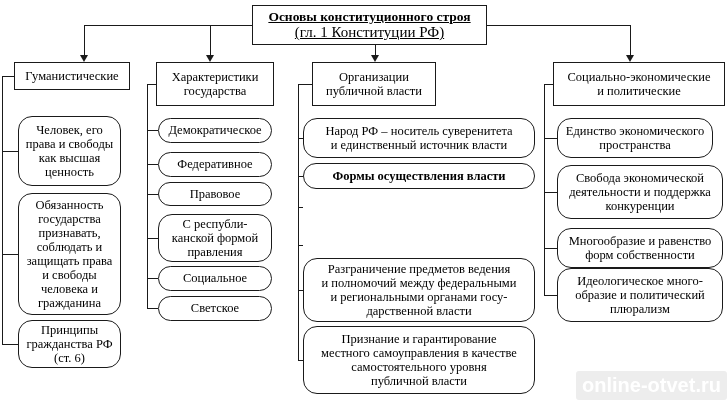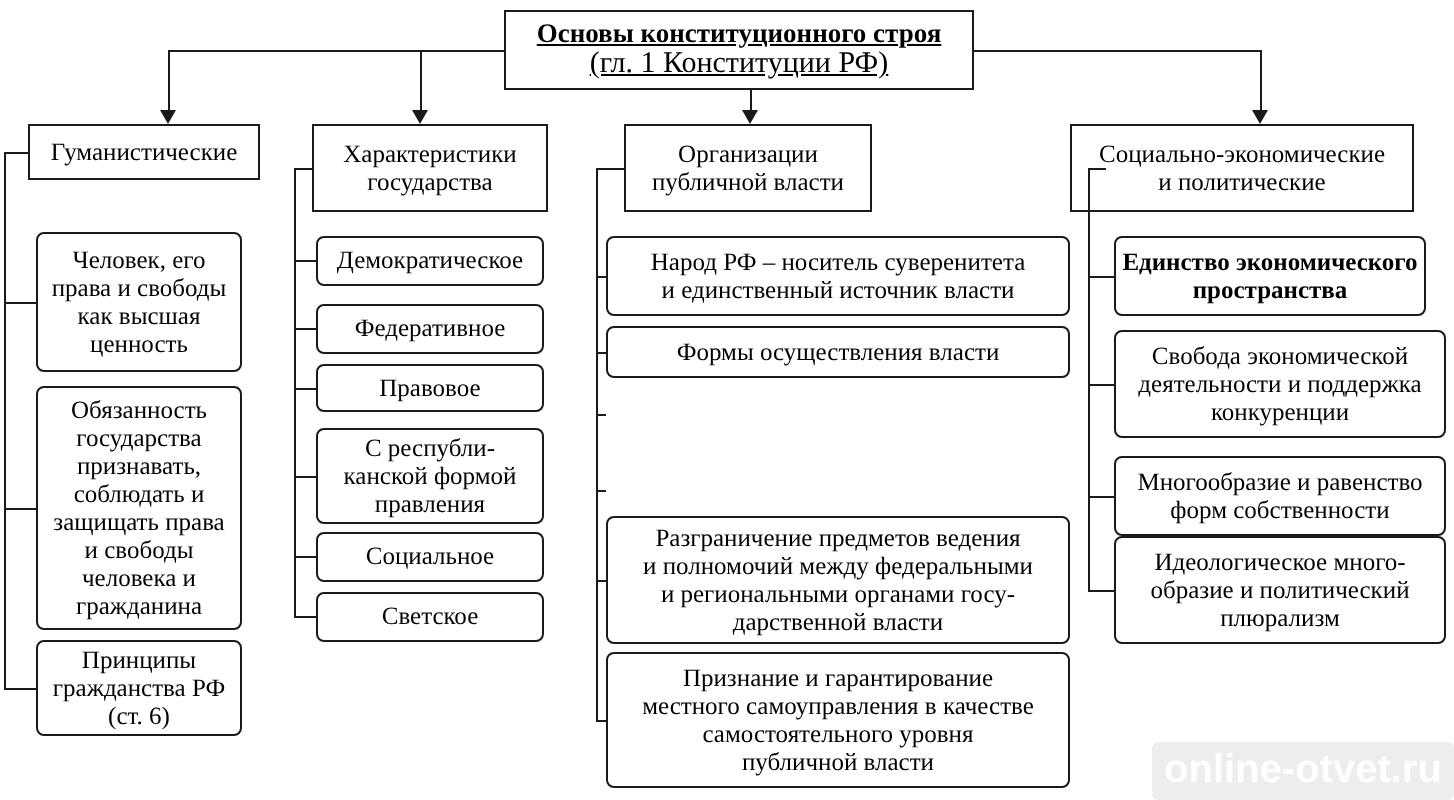--- a/index.html
+++ b/index.html
@@ -19,21 +19,21 @@
     box-sizing:border-box;
     border:1px solid #1a1a1a;
     background:#fff;
     display:flex;
     align-items:center;
     justify-content:center;
     text-align:center;
     white-space:pre-line;
     padding:1px 2px;
   }
-  .rnd{border-radius:4px;}
+  .rnd{border-radius:14px;}
   .root{flex-direction:column;text-decoration:underline;}
   .root .t1{font-weight:bold;font-size:13.5px;}
   .root .t2{font-size:15px;}
   .ln{position:absolute;background:#1a1a1a;}
   .ar{
     position:absolute;width:0;height:0;
     border-left:4px solid transparent;
     border-right:4px solid transparent;
     border-top:7px solid #1a1a1a;
   }
@@ -65,21 +65,21 @@
   <div class="ar" style="left:80px;top:55px;"></div>
   <div class="ar" style="left:206px;top:55px;"></div>
   <div class="ar" style="left:371px;top:55px;"></div>
   <div class="ar" style="left:626px;top:55px;"></div>
 
   <div class="box" style="left:14px;top:62px;width:116px;height:28px;">Гуманистические</div>
   <div class="box" style="left:156px;top:62px;width:118px;height:44px;">Характеристики
 государства</div>
   <div class="box" style="left:312px;top:62px;width:124px;height:44px;">Организации
 публичной власти</div>
-  <div class="box" style="left:535px;top:62px;width:172px;height:44px;">Социально-экономические
+  <div class="box" style="left:553px;top:62px;width:172px;height:44px;">Социально-экономические
 и политические</div>
 
   <div class="ln" style="left:2px;top:76px;width:1px;height:268px;"></div>
   <div class="ln" style="left:2px;top:76px;width:12px;height:1px;"></div>
   <div class="ln" style="left:2px;top:151px;width:16px;height:1px;"></div>
   <div class="ln" style="left:2px;top:254px;width:16px;height:1px;"></div>
   <div class="ln" style="left:2px;top:344px;width:16px;height:1px;"></div>
 
   <div class="box rnd" style="left:18px;top:116px;width:103px;height:70px;">Человек, его
 права и свободы
@@ -119,38 +119,38 @@
   <div class="ln" style="left:298px;top:84px;width:14px;height:1px;"></div>
   <div class="ln" style="left:298px;top:138px;width:5px;height:1px;"></div>
   <div class="ln" style="left:298px;top:176px;width:5px;height:1px;"></div>
   <div class="ln" style="left:298px;top:207px;width:5px;height:1px;"></div>
   <div class="ln" style="left:298px;top:245px;width:5px;height:1px;"></div>
   <div class="ln" style="left:298px;top:290px;width:5px;height:1px;"></div>
   <div class="ln" style="left:298px;top:360px;width:5px;height:1px;"></div>
 
   <div class="box rnd" style="left:303px;top:118px;width:232px;height:40px;">Народ РФ – носитель суверенитета
 и единственный источник власти</div>
-  <div class="box rnd" style="left:303px;top:163px;width:232px;height:26px;">Формы осуществления власти</div>
+  <div class="box rnd" style="left:303px;top:163px;width:232px;height:26px;font-weight:bold;">Формы осуществления власти</div>
   <div class="box rnd" style="left:303px;top:258px;width:232px;height:64px;">Разграничение предметов ведения
 и полномочий между федеральными
 и региональными органами госу-
 дарственной власти</div>
   <div class="box rnd" style="left:303px;top:326px;width:232px;height:68px;text-align:center;">Признание и гарантирование
 местного самоуправления в качестве
 самостоятельного уровня
 публичной власти</div>
 
   <div class="ln" style="left:544px;top:84px;width:1px;height:211px;"></div>
   <div class="ln" style="left:544px;top:84px;width:9px;height:1px;"></div>
   <div class="ln" style="left:544px;top:138px;width:13px;height:1px;"></div>
   <div class="ln" style="left:544px;top:192px;width:13px;height:1px;"></div>
   <div class="ln" style="left:544px;top:248px;width:13px;height:1px;"></div>
   <div class="ln" style="left:544px;top:295px;width:13px;height:1px;"></div>
 
-  <div class="box rnd" style="left:557px;top:118px;width:156px;height:40px;font-weight:bold;">Единство экономического
+  <div class="box rnd" style="left:557px;top:118px;width:156px;height:40px;">Единство экономического
 пространства</div>
   <div class="box rnd" style="left:557px;top:165px;width:166px;height:54px;">Свобода экономической
 деятельности и поддержка
 конкуренции</div>
   <div class="box rnd" style="left:557px;top:228px;width:166px;height:40px;">Многообразие и равенство
 форм собственности</div>
   <div class="box rnd" style="left:557px;top:268px;width:166px;height:54px;">Идеологическое много-
 образие и политический
 плюрализм</div>
 

